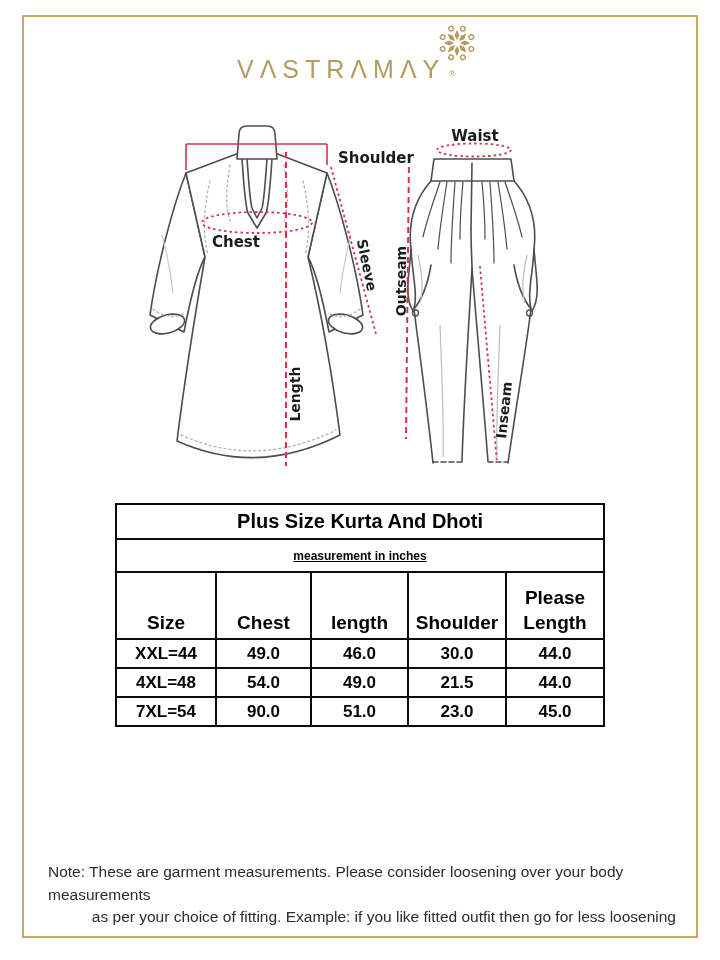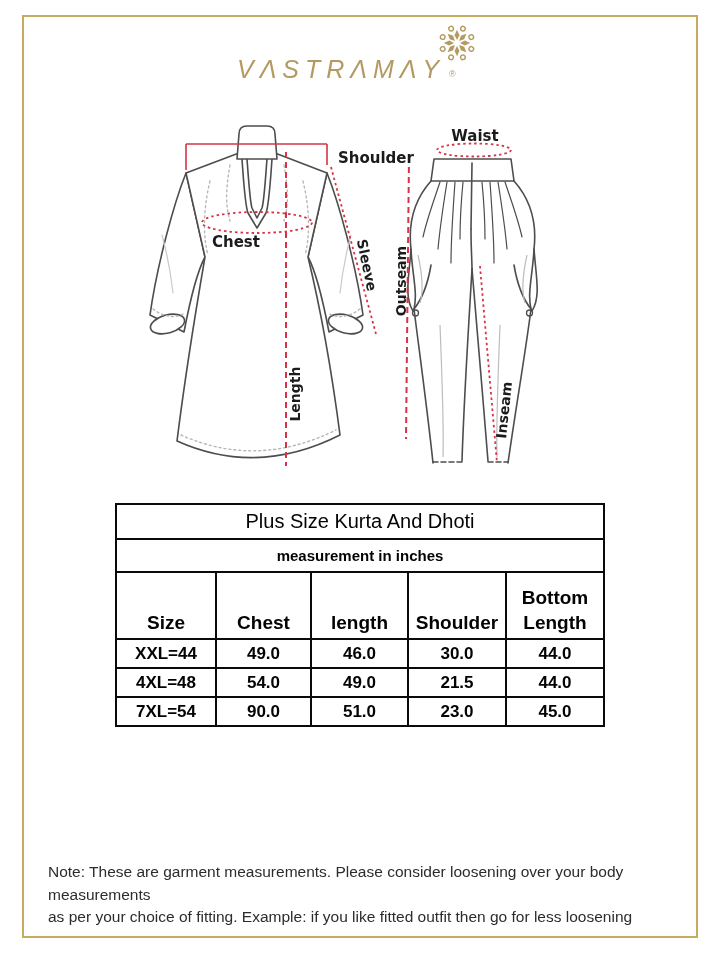--- a/index.html
+++ b/index.html
@@ -1,34 +1,34 @@
 <!DOCTYPE html>
 <html><head>
 <meta charset="utf-8">
 <style>
   html,body{margin:0;padding:0;background:#ffffff;}
   body{width:720px;height:960px;position:relative;font-family:"Liberation Sans",sans-serif;overflow:hidden;}
   .frame{position:absolute;left:22px;top:15px;width:672px;height:919px;border:2px solid #c7ab60;}
   
-  .logo-text{position:absolute;left:237px;top:55px;font-size:25px;letter-spacing:6px;color:#b49a60;font-family:"Liberation Sans",sans-serif;font-weight:400;font-style:italic;}
+  .logo-text{position:absolute;left:237px;top:55px;font-size:25px;letter-spacing:6px;color:#b49a60;font-family:"Liberation Sans",sans-serif;font-weight:400;}
   .logo-reg{position:absolute;left:449px;top:69px;font-size:9px;color:#b49a60;}
   .ornament{position:absolute;left:436px;top:24px;}
   
   .stage{position:absolute;left:100px;top:105px;}
   svg text{font-family:"DejaVu Sans","Liberation Sans",sans-serif;font-weight:600;fill:#1b1b1b;}
   
   table.sizes{position:absolute;left:115px;top:503px;width:488px;border-collapse:collapse;table-layout:fixed;font-family:"Liberation Sans",sans-serif;color:#030303;}
   table.sizes td,table.sizes th{border:2px solid #0a0a0a;text-align:center;padding:0;}
-  td.t-title{height:33px;font-size:20px;font-weight:400;}
-  td.t-sub{height:31px;font-size:15px;font-weight:700;}
+  td.t-title{height:33px;font-size:20px;font-weight:700;}
+  td.t-sub{height:31px;font-size:12px;font-weight:700;text-decoration:underline;}
   tr.hdr th{height:62px;vertical-align:bottom;font-size:19px;font-weight:700;line-height:1.28;padding-bottom:3px;}
   tr.datarow td{height:27px;font-size:17px;font-weight:700;text-align:center;}
   
   .note{position:absolute;left:48px;top:861px;width:628px;font-size:15.5px;color:#2c2c2c;line-height:22.5px;font-family:"Liberation Sans",sans-serif;}
-  .note .l2{text-align:left;}
+  .note .l2{text-align:right;}
 </style>
 </head>
 <body>
 
 <div class="frame"></div>
 
 <div class="logo-text">VΛSTRΛMΛY</div>
 <div class="logo-reg">®</div>
 <svg class="ornament" width="42" height="38" viewBox="-21 -19 42 38">
   <g fill="#b49a60">
@@ -152,21 +152,21 @@
     <td class="t-title" colspan="5">Plus Size Kurta And Dhoti</td>
   </tr>
   <tr>
     <td class="t-sub" colspan="5">measurement in inches</td>
   </tr>
   <tr class="hdr">
     <th>Size</th>
     <th>Chest</th>
     <th>length</th>
     <th>Shoulder</th>
-    <th>Bottom Length</th>
+    <th>Please Length</th>
   </tr>
   <tr class="datarow">
     <td>XXL=44</td>
     <td>49.0</td>
     <td>46.0</td>
     <td>30.0</td>
     <td>44.0</td>
   </tr>
   <tr class="datarow">
     <td>4XL=48</td>

